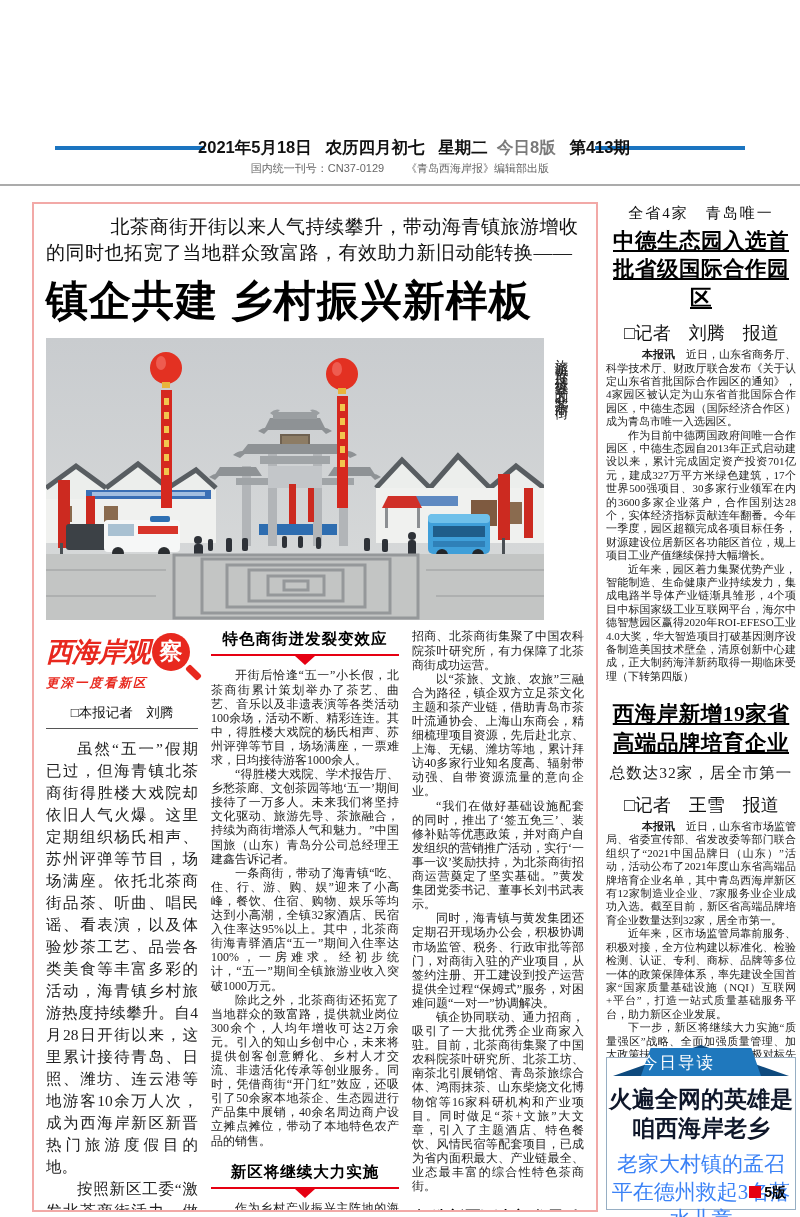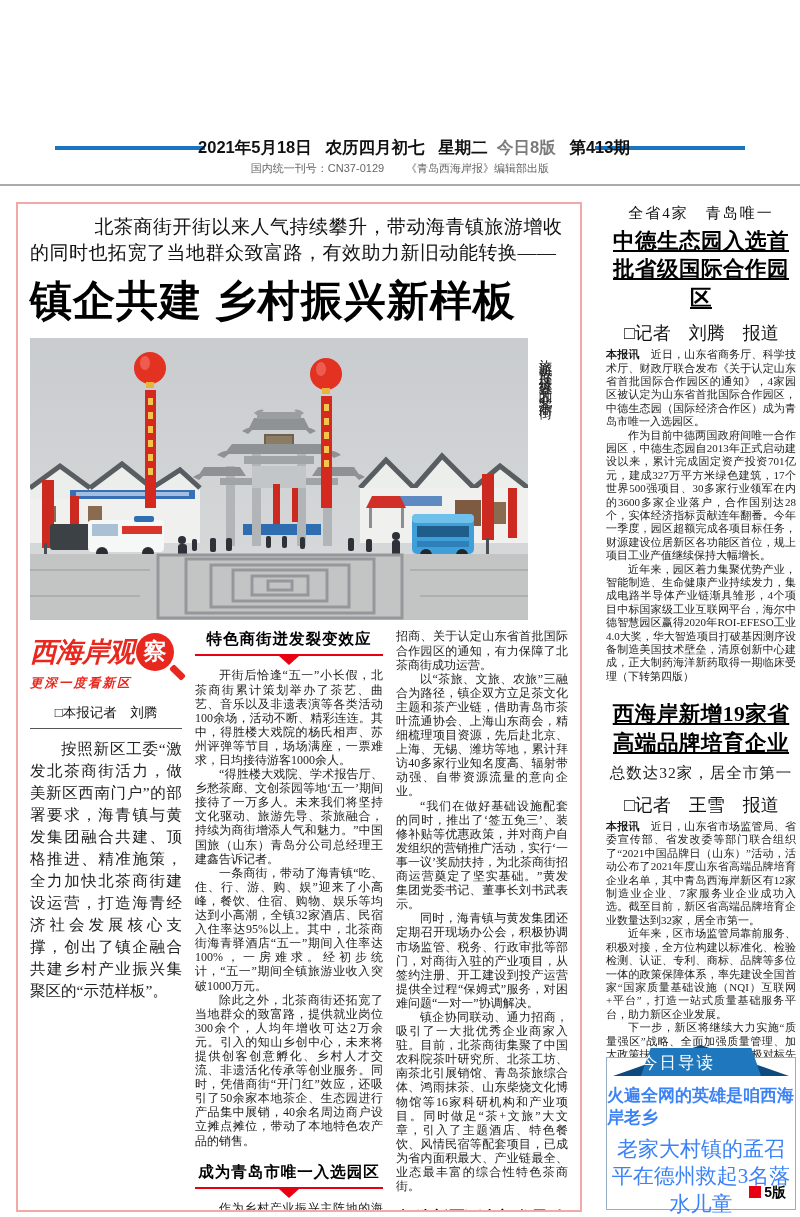--- a/index.html
+++ b/index.html
@@ -15,21 +15,21 @@
   .dateline { position:absolute; top:137px; left:0; width:800px; text-align:center;
           font-family:"Liberation Sans", sans-serif; font-size:16.5px; font-weight:bold; color:#111;padding-left:28px; }
   .dateline .dim { color:#7a7a7a; font-weight:bold; }
   .blue-bar { position:absolute; top:146px; height:4px; width:150px; background:#1b74c0; }
   .blue-bar.l { left:55px; } .blue-bar.r { right:55px; }
   .publine { position:absolute; top:161px; left:0; width:800px; text-align:center;
           font-family:"Liberation Sans", sans-serif; font-size:11px; color:#666; }
   .top-rule { position:absolute; top:184px; left:0; width:800px; height:2px; background:#ababab; }
 
   
-  .main-frame { position:absolute; left:16px; top:202px; width:566px; height:1010px;
+  .main-frame { position:absolute; left:32px; top:202px; width:566px; height:1010px;
           border:2px solid #f2a9a7; padding:10px 12px 8px; overflow:hidden; }
   .kicker { font-size:19px; line-height:1.38; text-indent:3.4em; letter-spacing:0.5px; color:#111; }
   .lead-headline { font-family:"Liberation Sans", sans-serif; font-weight:900; font-size:42px;
           letter-spacing:1px; margin:7px 0 9px; white-space:nowrap; color:#000; }
 
   .photo-row { display:flex; height:282px; margin-bottom:9px; }
   .lead-photo { width:498px; height:282px; flex:0 0 498px; }
   .photo-caption { writing-mode:vertical-rl; font-size:13.5px; letter-spacing:4px;
           padding:10px 0 0 8px; line-height:1.25; color:#222; }
 
@@ -66,36 +66,36 @@
 
   
   .right-col { position:absolute; left:606px; top:204px; width:190px; }
   .r-kicker { text-align:center; font-size:15px; letter-spacing:2px; color:#111; }
   .r-headline { font-size:21.5px; font-weight:bold; text-align:center; line-height:1.32;
           letter-spacing:0.5px; margin-top:4px; color:#000;text-decoration:underline; }
   .r-subhead { font-size:15.5px; text-align:center; margin-top:6px; color:#222; letter-spacing:1px; }
   .r-byline { font-size:18px; margin:9px 0 3px; text-indent:1em; color:#111; }
   .right-col p { font-size:11px; line-height:13.4px; text-align:justify; text-indent:2em; color:#1c1c1c; }
   .right-col p.flush { text-indent:0; }
-  .lead-in { font-weight:bold; font-family:Liberation Serif, serif; }
+  .lead-in { font-weight:bold; font-family:Liberation Serif, serif;margin-left:36px; }
   .art2 { margin-top:17px; }
 
   
   .guide-box { position:absolute; left:606px; top:1057px; width:190px; height:153px;
           border:1px solid #96aec3; background:#fff; }
   .ribbon-wrap { position:absolute; top:-13px; left:50%; transform:translateX(-50%);
           width:176px; height:31px; }
   .ribbon-back { position:absolute; left:0; top:0; width:176px; height:31px; background:#0e4a7e;
           clip-path:polygon(0 100%, 50% 0, 100% 100%); }
   .ribbon-front { position:absolute; left:28px; top:3px; width:120px; height:28px; background:#1f78bd;
           clip-path:polygon(8% 0, 92% 0, 100% 100%, 0 100%); color:#fff; text-align:left;
           line-height:28px; font-size:16.5px; letter-spacing:2px;
           font-family:"Liberation Sans", sans-serif; }
-  .guide-headline { font-size:17px; font-weight:bold; line-height:1.28;
-          margin-top:27px; color:#3b82f6; }
+  .guide-headline { font-size:23px; font-weight:bold; text-align:center; line-height:1.28;
+          margin-top:27px; color:#0f172a; }
   .guide-subhead { font-size:21px; text-align:center; line-height:1.32; margin-top:7px; color:#3b82f6; }
   .guide-ref { position:absolute; right:9px; bottom:7px; font-family:"Liberation Sans", sans-serif;
           font-weight:bold; font-size:14px; color:#000; }
   .guide-ref .sq { display:inline-block; width:12px; height:12px; background:#e60012;
           margin-right:3px; vertical-align:-1px; }
 </style>
 </head>
 <body>
 
 <div class="page">
@@ -267,40 +267,41 @@
     </div>
 
     <div class="cols">
 
       <div class="col1">
         <div class="brand">
           <span class="brand-text">西海岸观</span><span class="brand-cha"><span>察</span></span>
         </div>
         <div class="brand-slogan">更深一度看新区</div>
         <div class="byline">□本报记者　刘腾</div>
+        <p>虽然“五一”假期已过，但海青镇北茶商街得胜楼大戏院却依旧人气火爆。这里定期组织杨氏相声、苏州评弹等节目，场场满座。依托北茶商街品茶、听曲、唱民谣、看表演，以及体验炒茶工艺、品尝各类美食等丰富多彩的活动，海青镇乡村旅游热度持续攀升。自4月28日开街以来，这里累计接待青岛、日照、潍坊、连云港等地游客10余万人次，成为西海岸新区新晋热门旅游度假目的地。</p>
         <p>按照新区工委“激发北茶商街活力，做美新区西南门户”的部署要求，海青镇与黄发集团融合共建、顶格推进、精准施策，全力加快北茶商街建设运营，打造海青经济社会发展核心支撑，创出了镇企融合共建乡村产业振兴集聚区的“示范样板”。</p>
 
       </div>
 
       <div class="col2">
         <div class="sec-head">特色商街迸发裂变效应</div>
         <div class="sec-rule"></div>
         <p>开街后恰逢“五一”小长假，北茶商街累计策划举办了茶艺、曲艺、音乐以及非遗表演等各类活动100余场，活动不断、精彩连连。其中，得胜楼大戏院的杨氏相声、苏州评弹等节目，场场满座，一票难求，日均接待游客1000余人。</p>
         <p>“得胜楼大戏院、学术报告厅、乡愁茶廊、文创茶园等地‘五一’期间接待了一万多人。未来我们将坚持文化驱动、旅游先导、茶旅融合，持续为商街增添人气和魅力。”中国国旅（山东）青岛分公司总经理王建鑫告诉记者。</p>
         <p>一条商街，带动了海青镇“吃、住、行、游、购、娱”迎来了小高峰，餐饮、住宿、购物、娱乐等均达到小高潮，全镇32家酒店、民宿入住率达95%以上。其中，北茶商街海青驿酒店“五一”期间入住率达100%，一房难求。经初步统计，“五一”期间全镇旅游业收入突破1000万元。</p>
         <p>除此之外，北茶商街还拓宽了当地群众的致富路，提供就业岗位300余个，人均年增收可达2万余元。引入的知山乡创中心，未来将提供创客创意孵化、乡村人才交流、非遗活化传承等创业服务。同时，凭借商街“开门红”效应，还吸引了50余家本地茶企、生态园进行产品集中展销，40余名周边商户设立摊点摊位，带动了本地特色农产品的销售。</p>
         <div class="gap"></div>
-        <div class="sec-head">成为青岛市唯一入选园区</div>
+        <div class="sec-head">新区将继续大力实施</div>
         <div class="sec-rule"></div>
         <p>作为乡村产业振兴主阵地的海青镇，和作为乡村产业振兴生力军的黄发集团，双方合作具备天时地利人和。</p>
 
       </div>
 
       <div class="col3">
-        <p class="cont">招商、关于认定山东省首批国际合作园区的通知，有力保障了北茶商街成功运营。</p>
+        <p class="cont">招商、北茶商街集聚了中国农科院茶叶研究所，有力保障了北茶商街成功运营。</p>
         <p>以“茶旅、文旅、农旅”三融合为路径，镇企双方立足茶文化主题和茶产业链，借助青岛市茶叶流通协会、上海山东商会，精细梳理项目资源，先后赴北京、上海、无锡、潍坊等地，累计拜访40多家行业知名度高、辐射带动强、自带资源流量的意向企业。</p>
         <p>“我们在做好基础设施配套的同时，推出了‘签五免三’、装修补贴等优惠政策，并对商户自发组织的营销推广活动，实行‘一事一议’奖励扶持，为北茶商街招商运营奠定了坚实基础。”黄发集团党委书记、董事长刘书武表示。</p>
         <p>同时，海青镇与黄发集团还定期召开现场办公会，积极协调市场监管、税务、行政审批等部门，对商街入驻的产业项目，从签约注册、开工建设到投产运营提供全过程“保姆式”服务，对困难问题“一对一”协调解决。</p>
         <p>镇企协同联动、通力招商，吸引了一大批优秀企业商家入驻。目前，北茶商街集聚了中国农科院茶叶研究所、北茶工坊、南茶北引展销馆、青岛茶旅综合体、鸿雨抹茶、山东柴烧文化博物馆等16家科研机构和产业项目。同时做足“茶+文旅”大文章，引入了主题酒店、特色餐饮、风情民宿等配套项目，已成为省内面积最大、产业链最全、业态最丰富的综合性特色茶商街。</p>
         <div class="gap"></div>
         <div class="sec-head">打造新区西南部发展引擎</div>
 
       </div>
     </div>
   </div>

